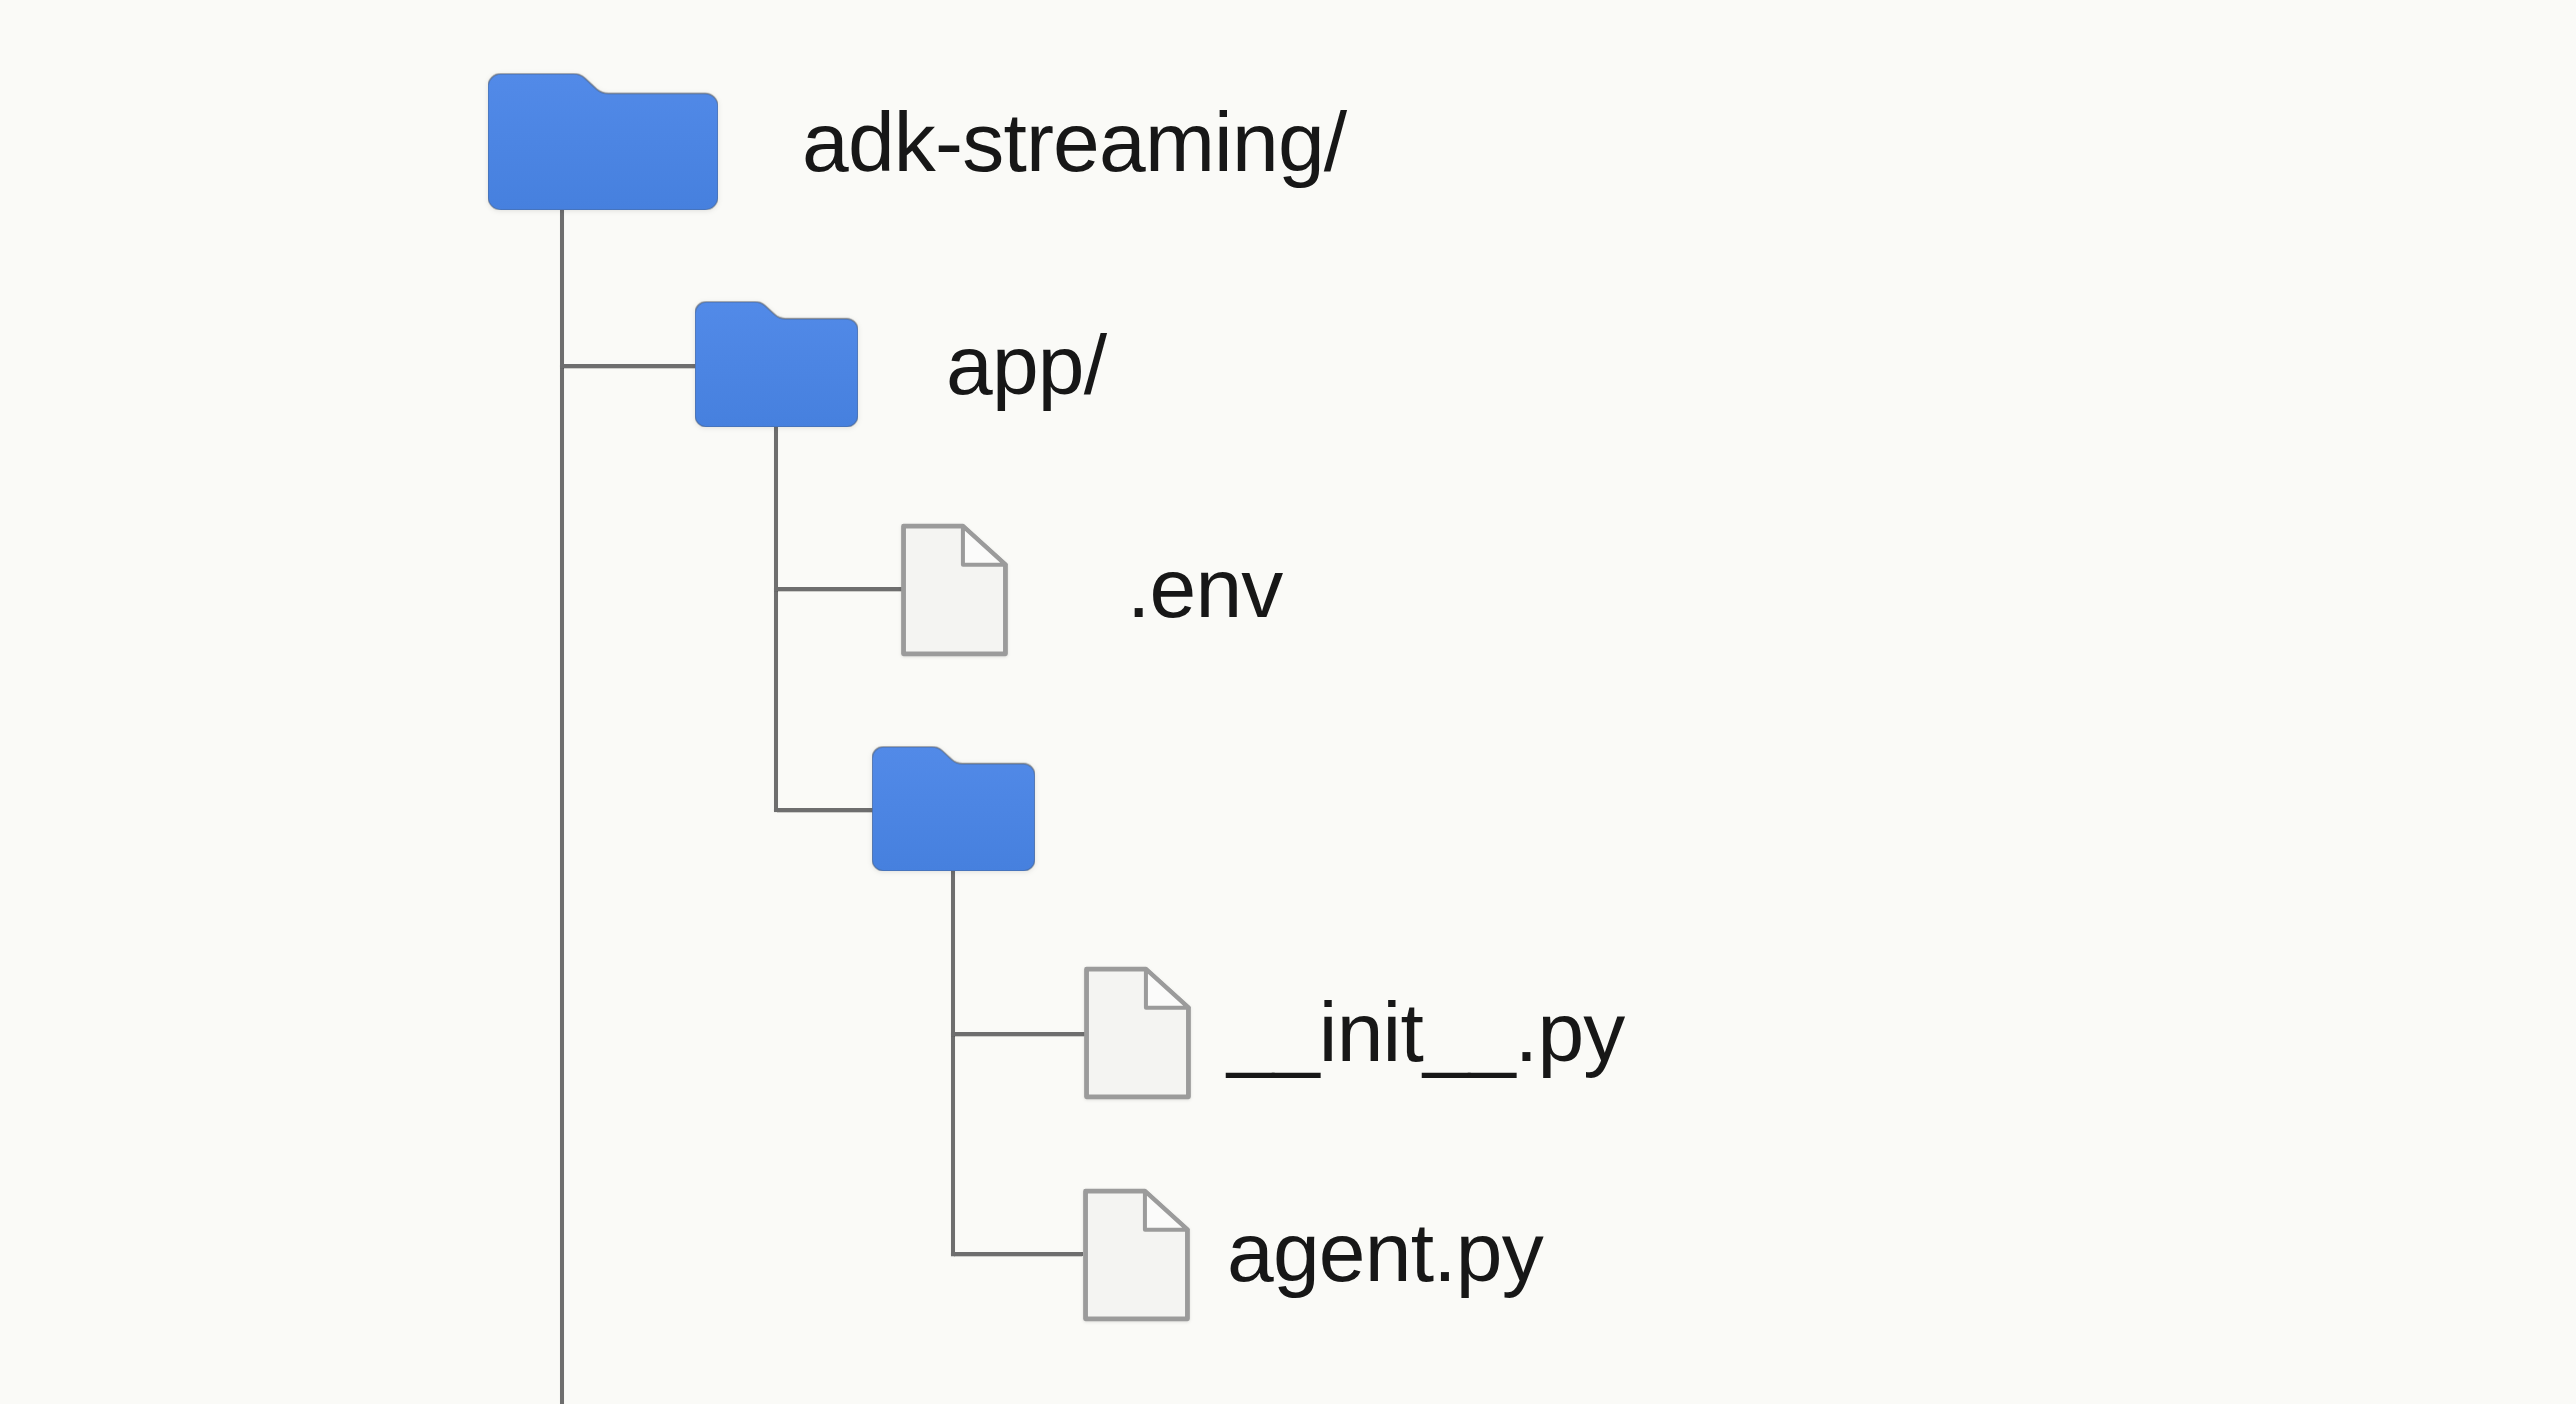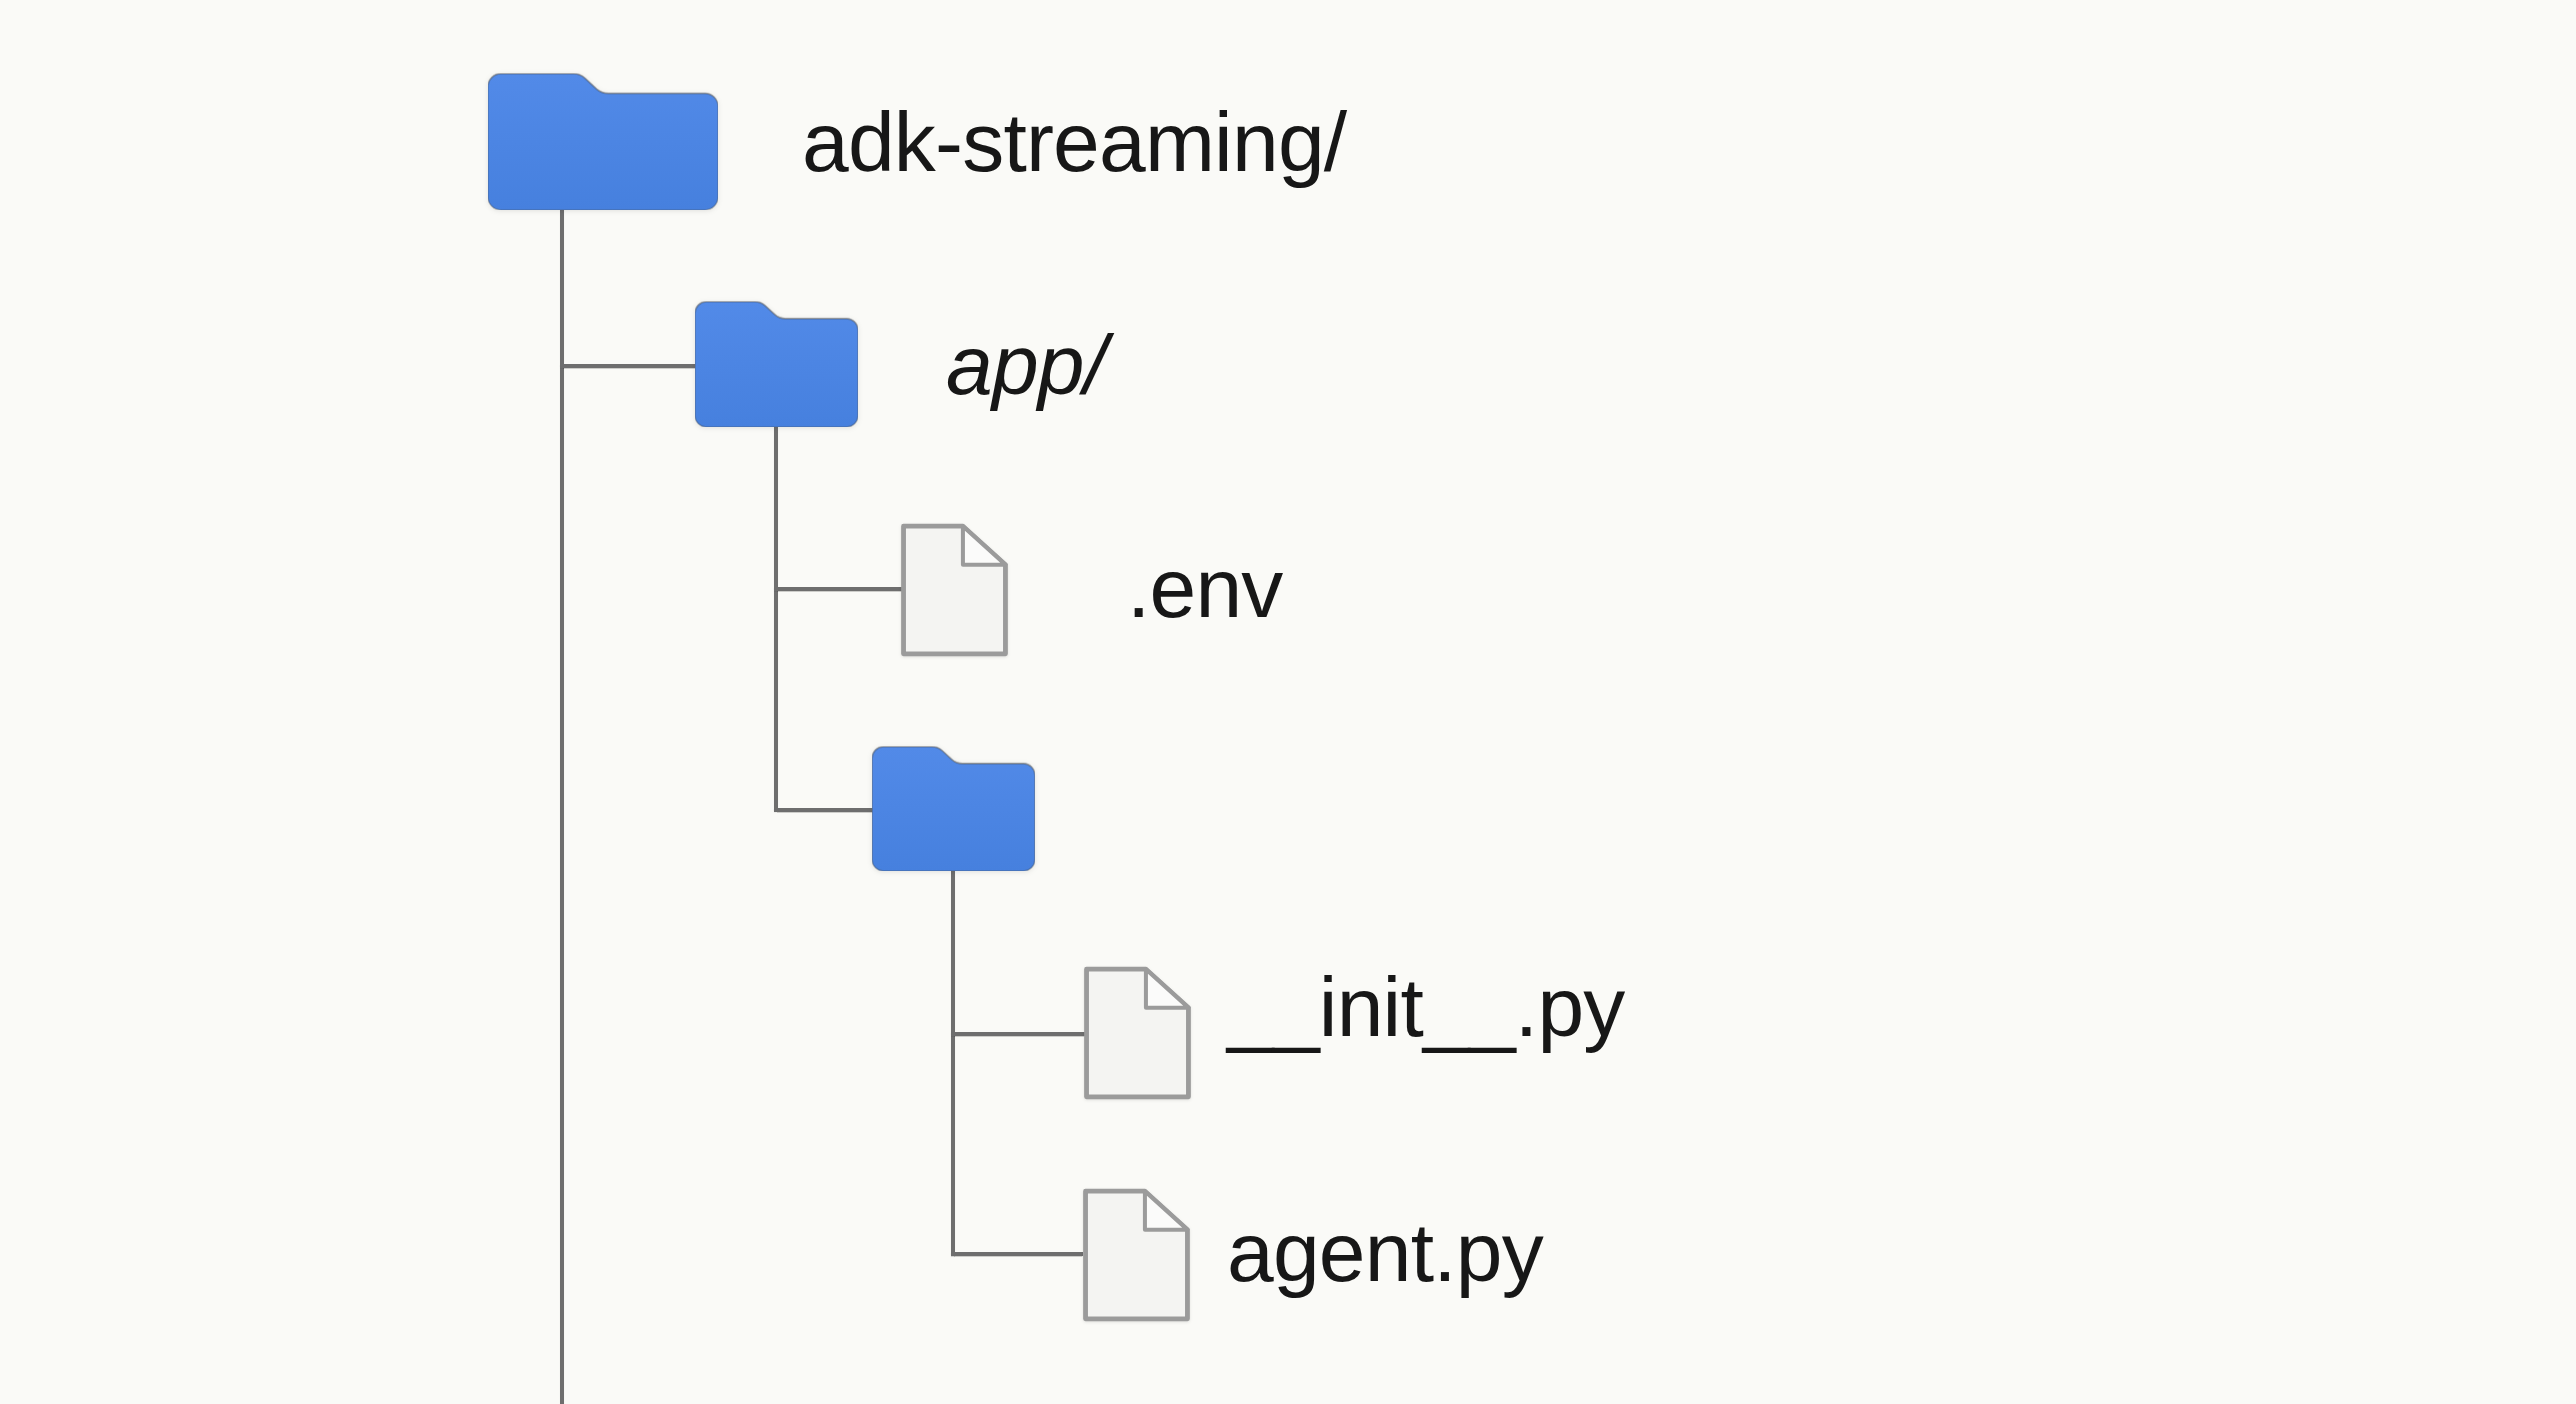--- a/index.html
+++ b/index.html
@@ -82,21 +82,21 @@
         <linearGradient id="fgrad-app" x1="0" y1="0" x2="0" y2="1">
           <stop offset="0" stop-color="#528ae8"></stop>
           <stop offset="1" stop-color="#4680de"></stop>
         </linearGradient>
       </defs>
       <path d="M 14 0 L 74 0 C 79 0 83.5 1.8 87 5 L 99 16 C 102.5 19.2 107 21 112 21
                L 188 21 C 195.7 21 202 27.3 202 35 L 202 141 C 202 148.7 195.7 155 188 155
                L 14 155 C 6.3 155 0 148.7 0 141 L 0 14 C 0 6.3 6.3 0 14 0 Z" fill="url(#fgrad-app)" stroke="rgba(75,85,100,0.35)" stroke-width="2"></path>
     </svg>
   </div>
-  <div class="node-label" style="left:946px; top:368px;font-style:italic;">app/</div>
+  <div class="node-label" style="left:946px; top:368px;">app/</div>
 
   <div class="node-icon" style="left:900px; top:523px;">
     <svg class="file-svg" width="109" height="134" viewBox="0 0 135 167" xmlns="http://www.w3.org/2000/svg">
       <path d="M 4 4 L 78 4 L 131 52 L 131 163 L 4 163 Z" fill="#f4f4f2" stroke="#9b9b9b" stroke-width="6" stroke-linejoin="round"></path>
       <path d="M 78 4 L 131 52 L 78 52 Z" fill="#fbfbfa" stroke="#9b9b9b" stroke-width="5" stroke-linejoin="round"></path>
     </svg>
   </div>
   <div class="node-label" style="left:1083px; top:591px;margin-left:44px;">.env</div>
 
   <div class="node-icon" style="left:872px; top:747px;">
@@ -112,21 +112,21 @@
                L 14 154 C 6.3 154 0 147.7 0 140 L 0 14 C 0 6.3 6.3 0 14 0 Z" fill="url(#fgrad-gsa)" stroke="rgba(75,85,100,0.35)" stroke-width="2"></path>
     </svg>
   </div>
 
   <div class="node-icon" style="left:1083px; top:966px;">
     <svg class="file-svg" width="109" height="134" viewBox="0 0 135 167" xmlns="http://www.w3.org/2000/svg">
       <path d="M 4 4 L 78 4 L 131 52 L 131 163 L 4 163 Z" fill="#f4f4f2" stroke="#9b9b9b" stroke-width="6" stroke-linejoin="round"></path>
       <path d="M 78 4 L 131 52 L 78 52 Z" fill="#fbfbfa" stroke="#9b9b9b" stroke-width="5" stroke-linejoin="round"></path>
     </svg>
   </div>
-  <div class="node-label" style="left:1227px; top:1010px;">__init__.py</div>
+  <div class="node-label" style="left:1227px; top:1035px;">__init__.py</div>
 
   <div class="node-icon" style="left:1081px; top:1188px;">
     <svg class="file-svg" width="111" height="134" viewBox="0 0 135 167" xmlns="http://www.w3.org/2000/svg">
       <path d="M 4 4 L 78 4 L 131 52 L 131 163 L 4 163 Z" fill="#f4f4f2" stroke="#9b9b9b" stroke-width="6" stroke-linejoin="round"></path>
       <path d="M 78 4 L 131 52 L 78 52 Z" fill="#fbfbfa" stroke="#9b9b9b" stroke-width="5" stroke-linejoin="round"></path>
     </svg>
   </div>
   <div class="node-label" style="left:1227px; top:1255px;">agent.py</div>
 
 </div>

